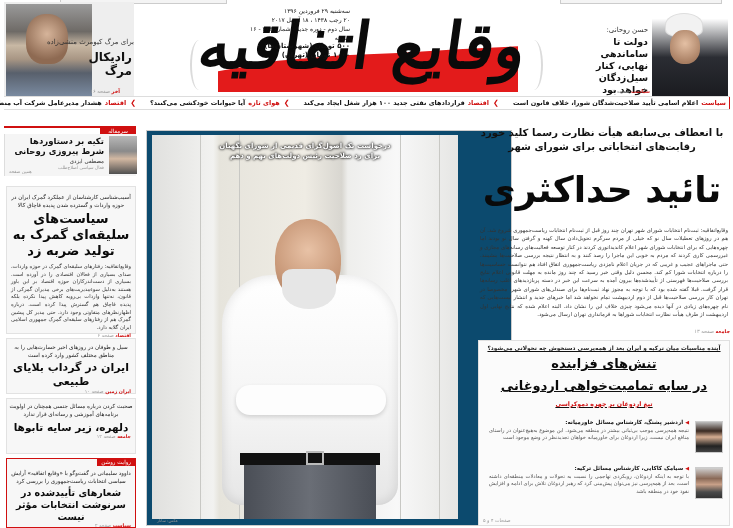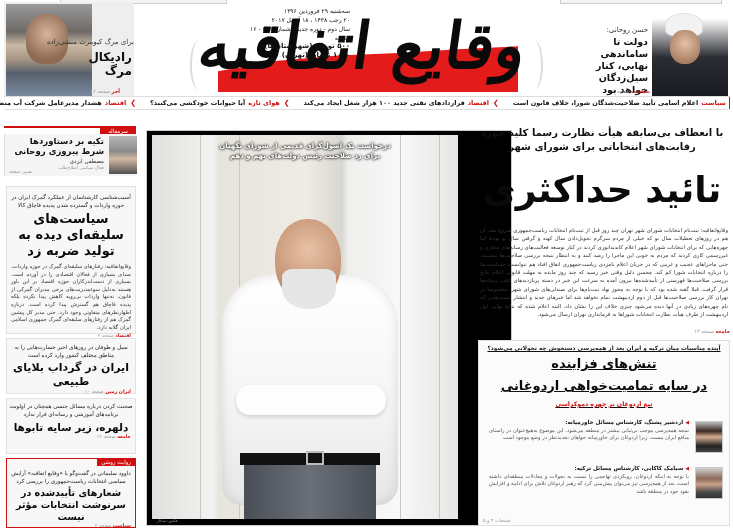--- a/index.html
+++ b/index.html
@@ -84,21 +84,21 @@
 
   .lbox2 .kick { margin-top: 4px; }
   .lbox2 .big { font-size: 11px; line-height: 14px; margin-top: 2px; }
   .lbox3 .kick { margin-top: 3px; }
   .lbox3 .big { font-size: 10.5px; line-height: 14px; margin-top: 2px; }
   .lbox4 .tag { position: absolute; right: 0; top: -1px; background: #d01010; color: #fff; font-size: 5.5px; padding: 0 4px; line-height: 8px; }
   .lbox4 .kick { margin-top: 10px; }
   .lbox4 .big { font-size: 9.5px; line-height: 12px; margin-top: 2px; }
 
   
-  .cover { left: 146px; top: 130px; width: 366px; height: 396px; border: 1px solid #ccc; background: #000000; padding: 4px; }
+  .cover { left: 146px; top: 130px; width: 366px; height: 396px; border: 1px solid #ccc; background: #0c4a6e; padding: 4px; }
   .cover-img { position: absolute; left: 5px; top: 4px; width: 306px; height: 384px; background: linear-gradient(90deg, #e0e0de 0%, #f2f2f0 20%, #e6e4dc 22%, #efece4 50%, #d8d6d0 62%, #eeeeec 64%, #f8f8f8 80%, #e6e6e4 100%); overflow: hidden; }
   .cover-img .door { position: absolute; top: 0; height: 100%; border-left: 1px solid #c8c8c4; border-right: 1px solid #c8c8c4; }
   .cover-img .shirt { position: absolute; left: 70px; top: 140px; width: 176px; height: 230px; background: linear-gradient(180deg, #ffffff 0%, #f4f4f4 60%, #e6e6e6 100%); border-radius: 50px 50px 20px 20px; box-shadow: inset 0 0 12px rgba(0,0,0,.12); }
   .cover-img .head { position: absolute; left: 123px; top: 84px; width: 66px; height: 82px; border-radius: 48% 48% 45% 45%; background: radial-gradient(circle at 50% 38%, #e8c2a6 0%, #c89878 60%, #a27a62 100%); }
   .cover-img .beard { position: absolute; left: 130px; top: 134px; width: 54px; height: 40px; border-radius: 20% 20% 50% 50%; background: #e6e6e6; }
   .cover-img .belt { position: absolute; left: 88px; top: 318px; width: 140px; height: 12px; background: #111; }
   .cover-img .buckle { position: absolute; left: 154px; top: 316px; width: 18px; height: 14px; border: 2px solid #bbb; }
   .cover-img .pants { position: absolute; left: 92px; top: 330px; width: 132px; height: 60px; background: linear-gradient(90deg, #4a4e56, #6a6e76, #4a4e56); }
   .cover-img .arms { position: absolute; left: 84px; top: 250px; width: 150px; height: 30px; background: #fdfdfd; border-radius: 14px; box-shadow: 0 2px 4px rgba(0,0,0,.15); }
   .cover-text { position: absolute; left: 5px; top: 10px; width: 306px; text-align: center; color: #fff; text-shadow: 0 0 3px #000, 0 0 2px #000; }
@@ -194,21 +194,21 @@
 <div class="abs editorial">
   <div class="ed-photo"></div>
   <div class="ed-title">تکیه بر دستاوردها شرط پیروزی روحانی</div>
   <div class="ed-author">مصطفی ایزدی</div>
   <div class="ed-role">فعال سیاسی اصلاح‌طلب</div>
   <div class="ed-ref">همین صفحه</div>
 </div>
 
 <div class="abs box lbox1">
   <div class="kick">آسیب‌شناسی کارشناسان از عملکرد گمرک ایران در حوزه واردات و گسترده شدن پدیده قاچاق کالا</div>
-  <div class="big">سیاست‌های سلیقه‌ای دیده به تولید ضربه زد</div>
+  <div class="big">سیاست‌های سلیقه‌ای گمرک به تولید ضربه زد</div>
   <div class="body-txt">وقایع‌اتفاقیه: رفتارهای سلیقه‌ای گمرک در حوزه واردات، صدای بسیاری از فعالان اقتصادی را در آورده است. بسیاری از دست‌اندرکاران حوزه اقتصاد بر این باور هستند به‌دلیل سوءمدیریت‌های برخی مدیران گمرکی از قانون، نه‌تنها واردات بی‌رویه کاهش پیدا نکرده بلکه پدیده قاچاق هم گسترش پیدا کرده است. درباره اظهارنظرهای متفاوتی وجود دارد. حتی مدیر کل پیشین گمرک هم از رفتارهای سلیقه‌ای گمرک جمهوری اسلامی ایران گلایه دارد.</div>
   <div class="ref"><b>اقتصاد</b> <span>صفحه ۶</span></div>
 </div>
 
 <div class="abs box lbox2">
   <div class="kick">سیل و طوفان در روزهای اخیر خسارت‌هایی را به مناطق مختلف کشور وارد کرده است</div>
   <div class="big">ایران در گرداب بلایای طبیعی</div>
   <div class="ref"><b>ایران زمین</b> <span>صفحه ۱۰</span></div>
 </div>
 

